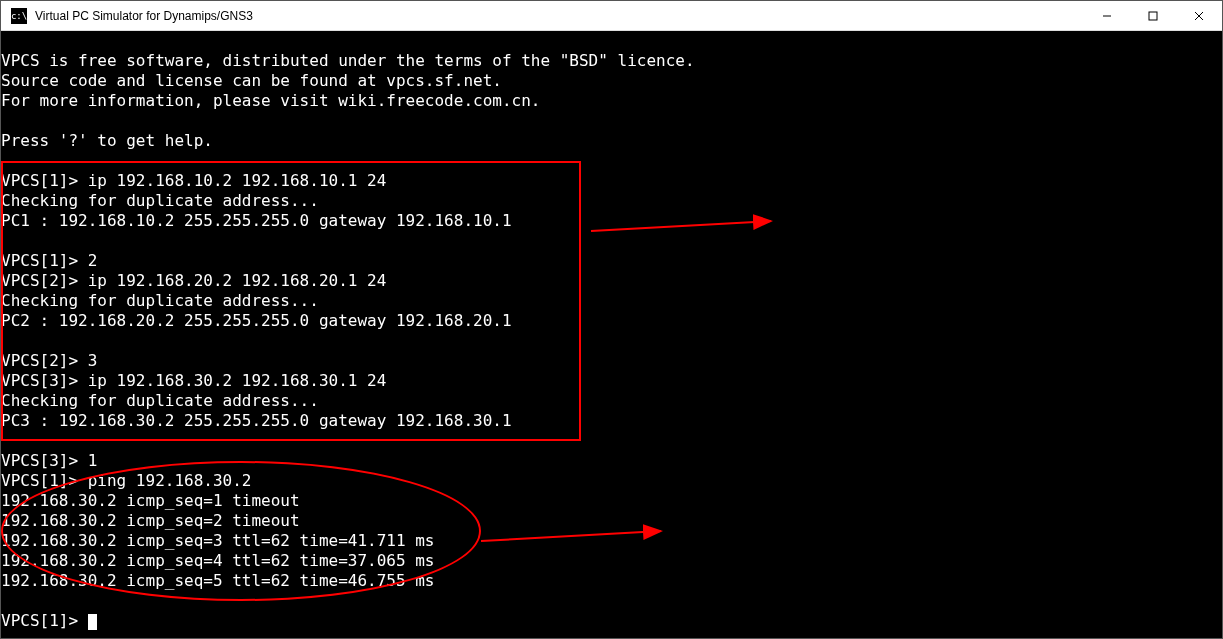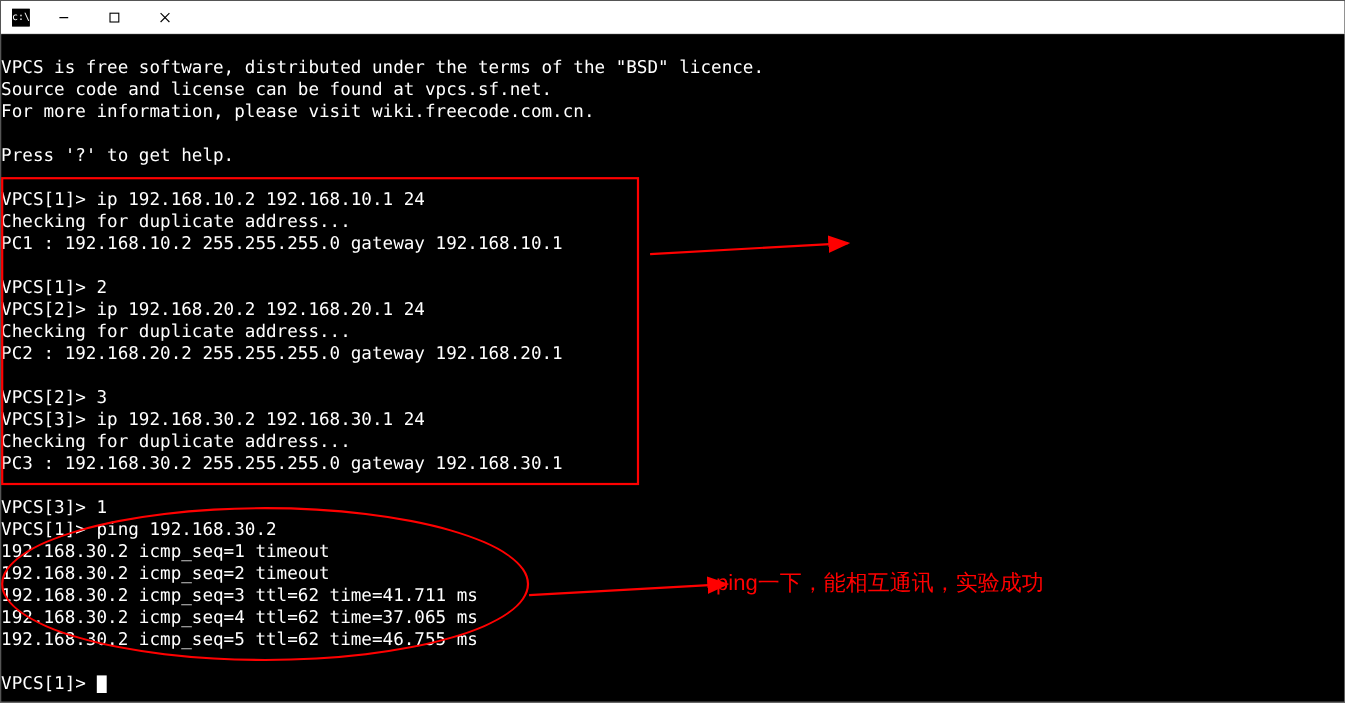--- a/index.html
+++ b/index.html
@@ -102,20 +102,21 @@
     font-family: "Microsoft YaHei", "SimSun", sans-serif;
     font-size: 20px;
   }
 </style>
 </head>
 <body>
 
 <div class="window">
   <div class="titlebar">
     <span class="app-icon">c:\</span>
+    <span class="title">Virtual PC Simulator for Dynamips/GNS3</span>
     <div class="win-controls">
       <div class="win-btn">
         <svg width="10" height="10">
             <line x1="1" y1="5" x2="9" y2="5" stroke-width="1"></line>
           </svg>
       </div>
       <div class="win-btn">
         <svg width="10" height="10">
             <rect x="1" y="1" width="8" height="8" stroke-width="1"></rect>
           </svg>
@@ -147,15 +148,14 @@
     </svg>
 
     <svg style="position:absolute; left:470px; top:480px;" width="200" height="60">
       <defs>
         <marker id="arrowhead2" markerWidth="10" markerHeight="8" refX="9" refY="4" orient="auto">
           <polygon points="0 0, 10 4, 0 8" fill="#f00"></polygon>
         </marker>
       </defs>
       <line x1="10" y1="30" x2="190" y2="20" stroke="#f00" stroke-width="2" marker-end="url(#arrowhead2)"></line>
     </svg>
-    <div class="annot-text" style="left:650px; top:485px;">ping一下，能相互通讯，实验成功</div>
   </div>
 </div>
 
 </body></html>

